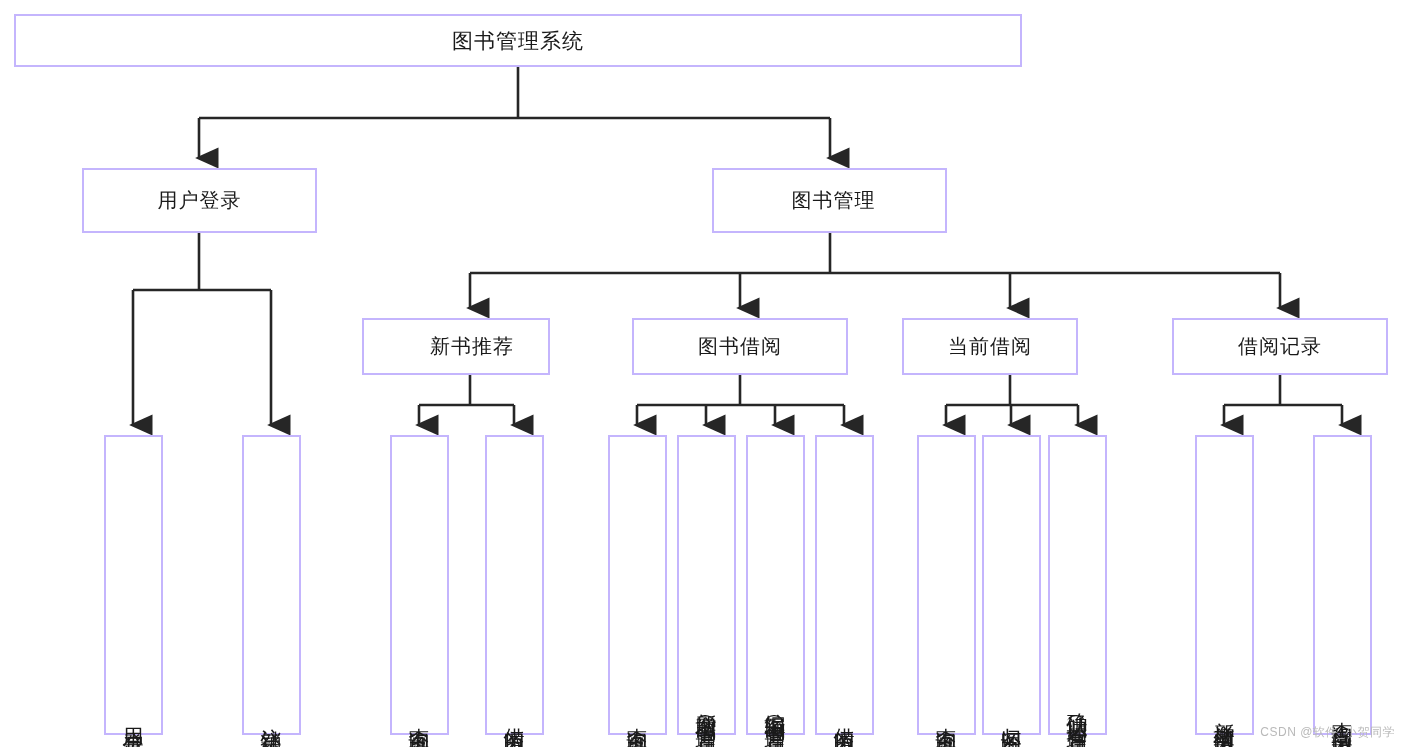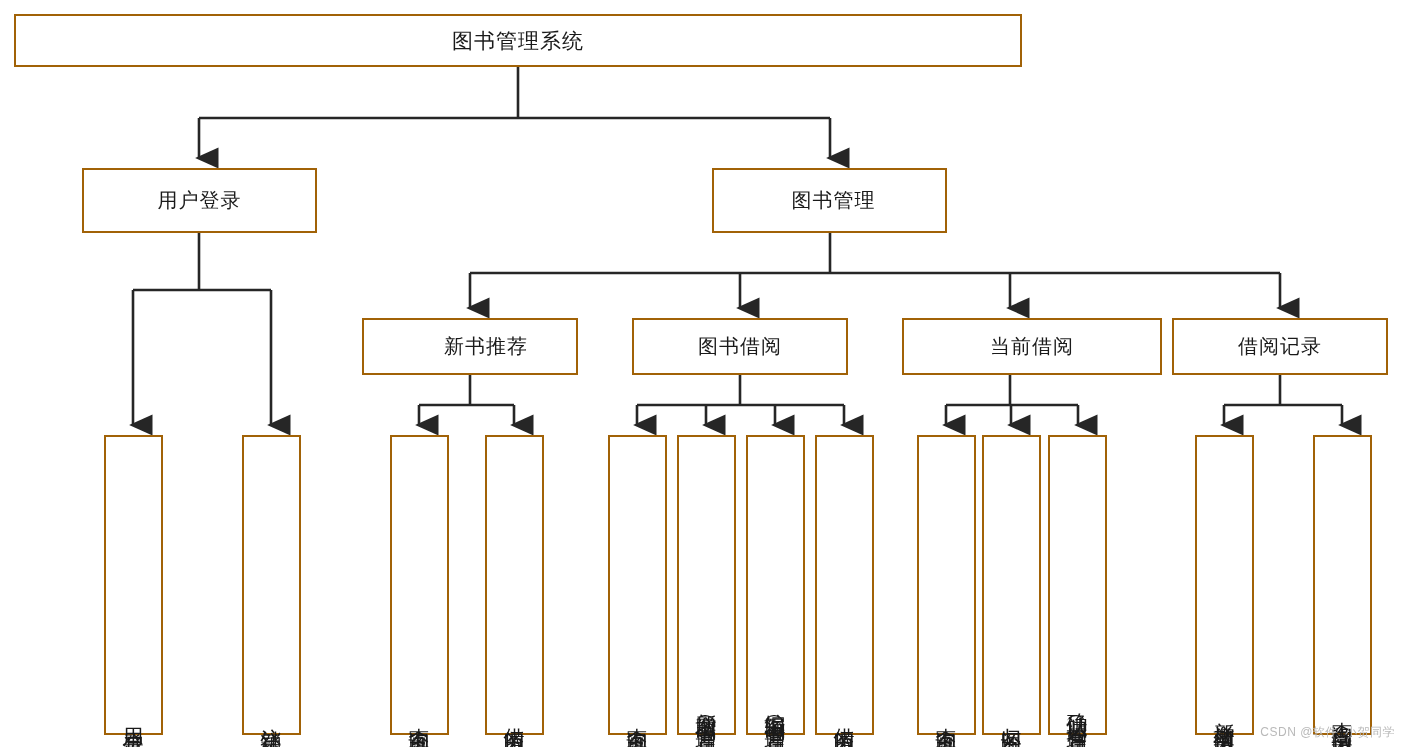--- a/index.html
+++ b/index.html
@@ -17,21 +17,21 @@
   }
   svg#edges{
     position:absolute;
     left:0;top:0;
     width:1405px;height:747px;
     pointer-events:none;
   }
   .node{
     position:absolute;
     box-sizing:border-box;
-    border:2px solid #a16207;
+    border:2px solid #c4b5fd;
     background:#ffffff;
     display:flex;
     align-items:center;
     justify-content:center;
     text-align:center;
   }
   .node.root{
     font-size:21px;
     letter-spacing:1px;
   }
@@ -127,29 +127,29 @@
   </div>
 
   <div class="node lvl1" style="left:82px;top:168px;width:235px;height:65px;">
     <span>用户登录</span>
   </div>
 
   <div class="node lvl1" style="left:712px;top:168px;width:235px;height:65px;padding-left:8px;">
     <span>图书管理</span>
   </div>
 
-  <div class="node lvl2" style="left:362px;top:318px;width:216px;height:57px;padding-left:32px;">
+  <div class="node lvl2" style="left:362px;top:318px;width:188px;height:57px;padding-left:32px;">
     <span>新书推荐</span>
   </div>
 
   <div class="node lvl2" style="left:632px;top:318px;width:216px;height:57px;">
     <span>图书借阅</span>
   </div>
 
-  <div class="node lvl2" style="left:902px;top:318px;width:260px;height:57px;">
+  <div class="node lvl2" style="left:902px;top:318px;width:176px;height:57px;">
     <span>当前借阅</span>
   </div>
 
   <div class="node lvl2" style="left:1172px;top:318px;width:216px;height:57px;">
     <span>借阅记录</span>
   </div>
 
   <div class="node leaf" style="left:104px;top:435px;width:59px;height:300px;">
     <span class="vtext">用户登录</span>
   </div>

